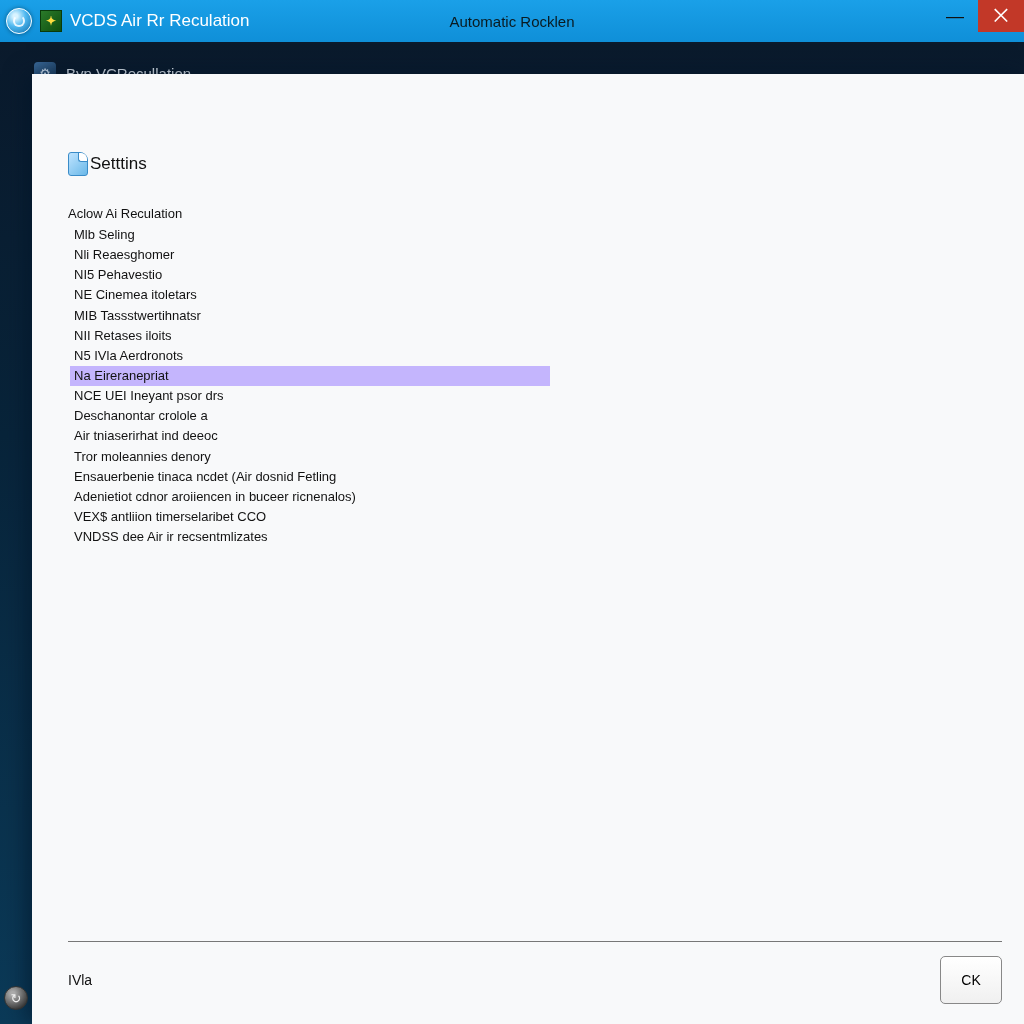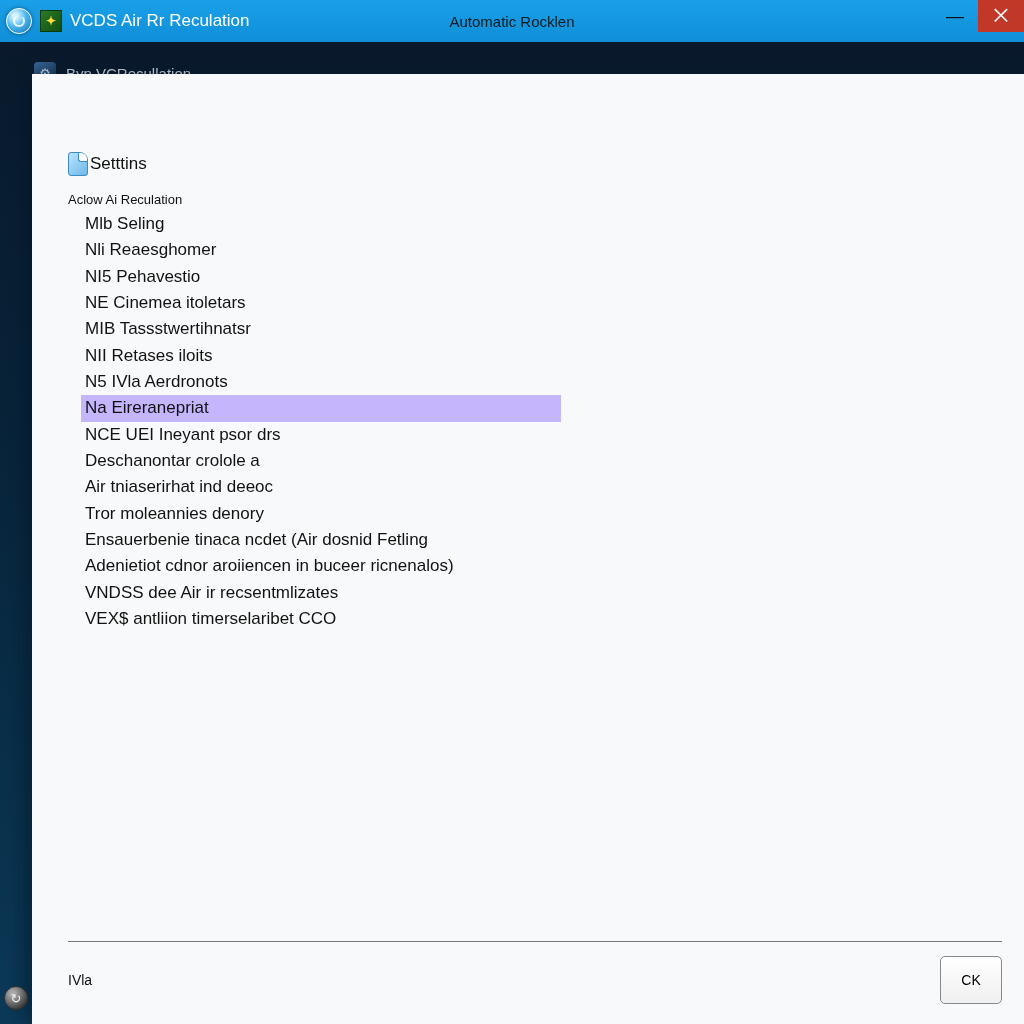--- a/index.html
+++ b/index.html
@@ -124,26 +124,26 @@
   .doc-icon::after {
     content:""; position:absolute; right:0;top:0;
     width:8px;height:8px;
     background:#fff; border-left:1px solid #3a8cc8; border-bottom:1px solid #3a8cc8;
     border-radius:0 6px 0 3px;
   }
 
   .subheading {
     font-size: 13px;
     color: #111;
-    margin: 6px 0 4px 0;
+    margin: 20px 0 4px 0;
   }
 
   .list {
-    margin-left: 13px;
-    font-size: 17px;
+    margin-left: 2px;
+    font-size: 13px;
     line-height: 1.55;
     color: #121212;
   }
   .list .item {
     white-space: nowrap;
     padding: 0 4px;
     width: fit-content;
   }
   .list .item.selected {
     background: #c4b5fd;
@@ -227,22 +227,22 @@
           <div class="item">MIB  Tassstwertihnatsr</div>
           <div class="item">NII   Retases iloits</div>
           <div class="item">N5   IVla Aerdronots</div>
           <div class="item selected">Na Eireranepriat</div>
           <div class="item">NCE UEI Ineyant psor drs</div>
           <div class="item">Deschanontar crolole a</div>
           <div class="item">Air tniaserirhat ind deeoc</div>
           <div class="item">Tror moleannies denory</div>
           <div class="item">Ensauerbenie tinaca  ncdet (Air dosnid Fetling</div>
           <div class="item">Adenietiot cdnor aroiiencen in buceer ricnenalos)</div>
+          <div class="item">VEX$ antliion timerselaribet CCO</div>
           <div class="item">VNDSS dee Air ir recsentmlizates</div>
-          <div class="item">VEX$ antliion timerselaribet CCO</div>
         </div>
 
     </div>
 
     <div class="footer">
       <span class="vanck">IVla</span>
       <div class="ok-btn">CK</div>
     </div>
   </div>
 </div>

